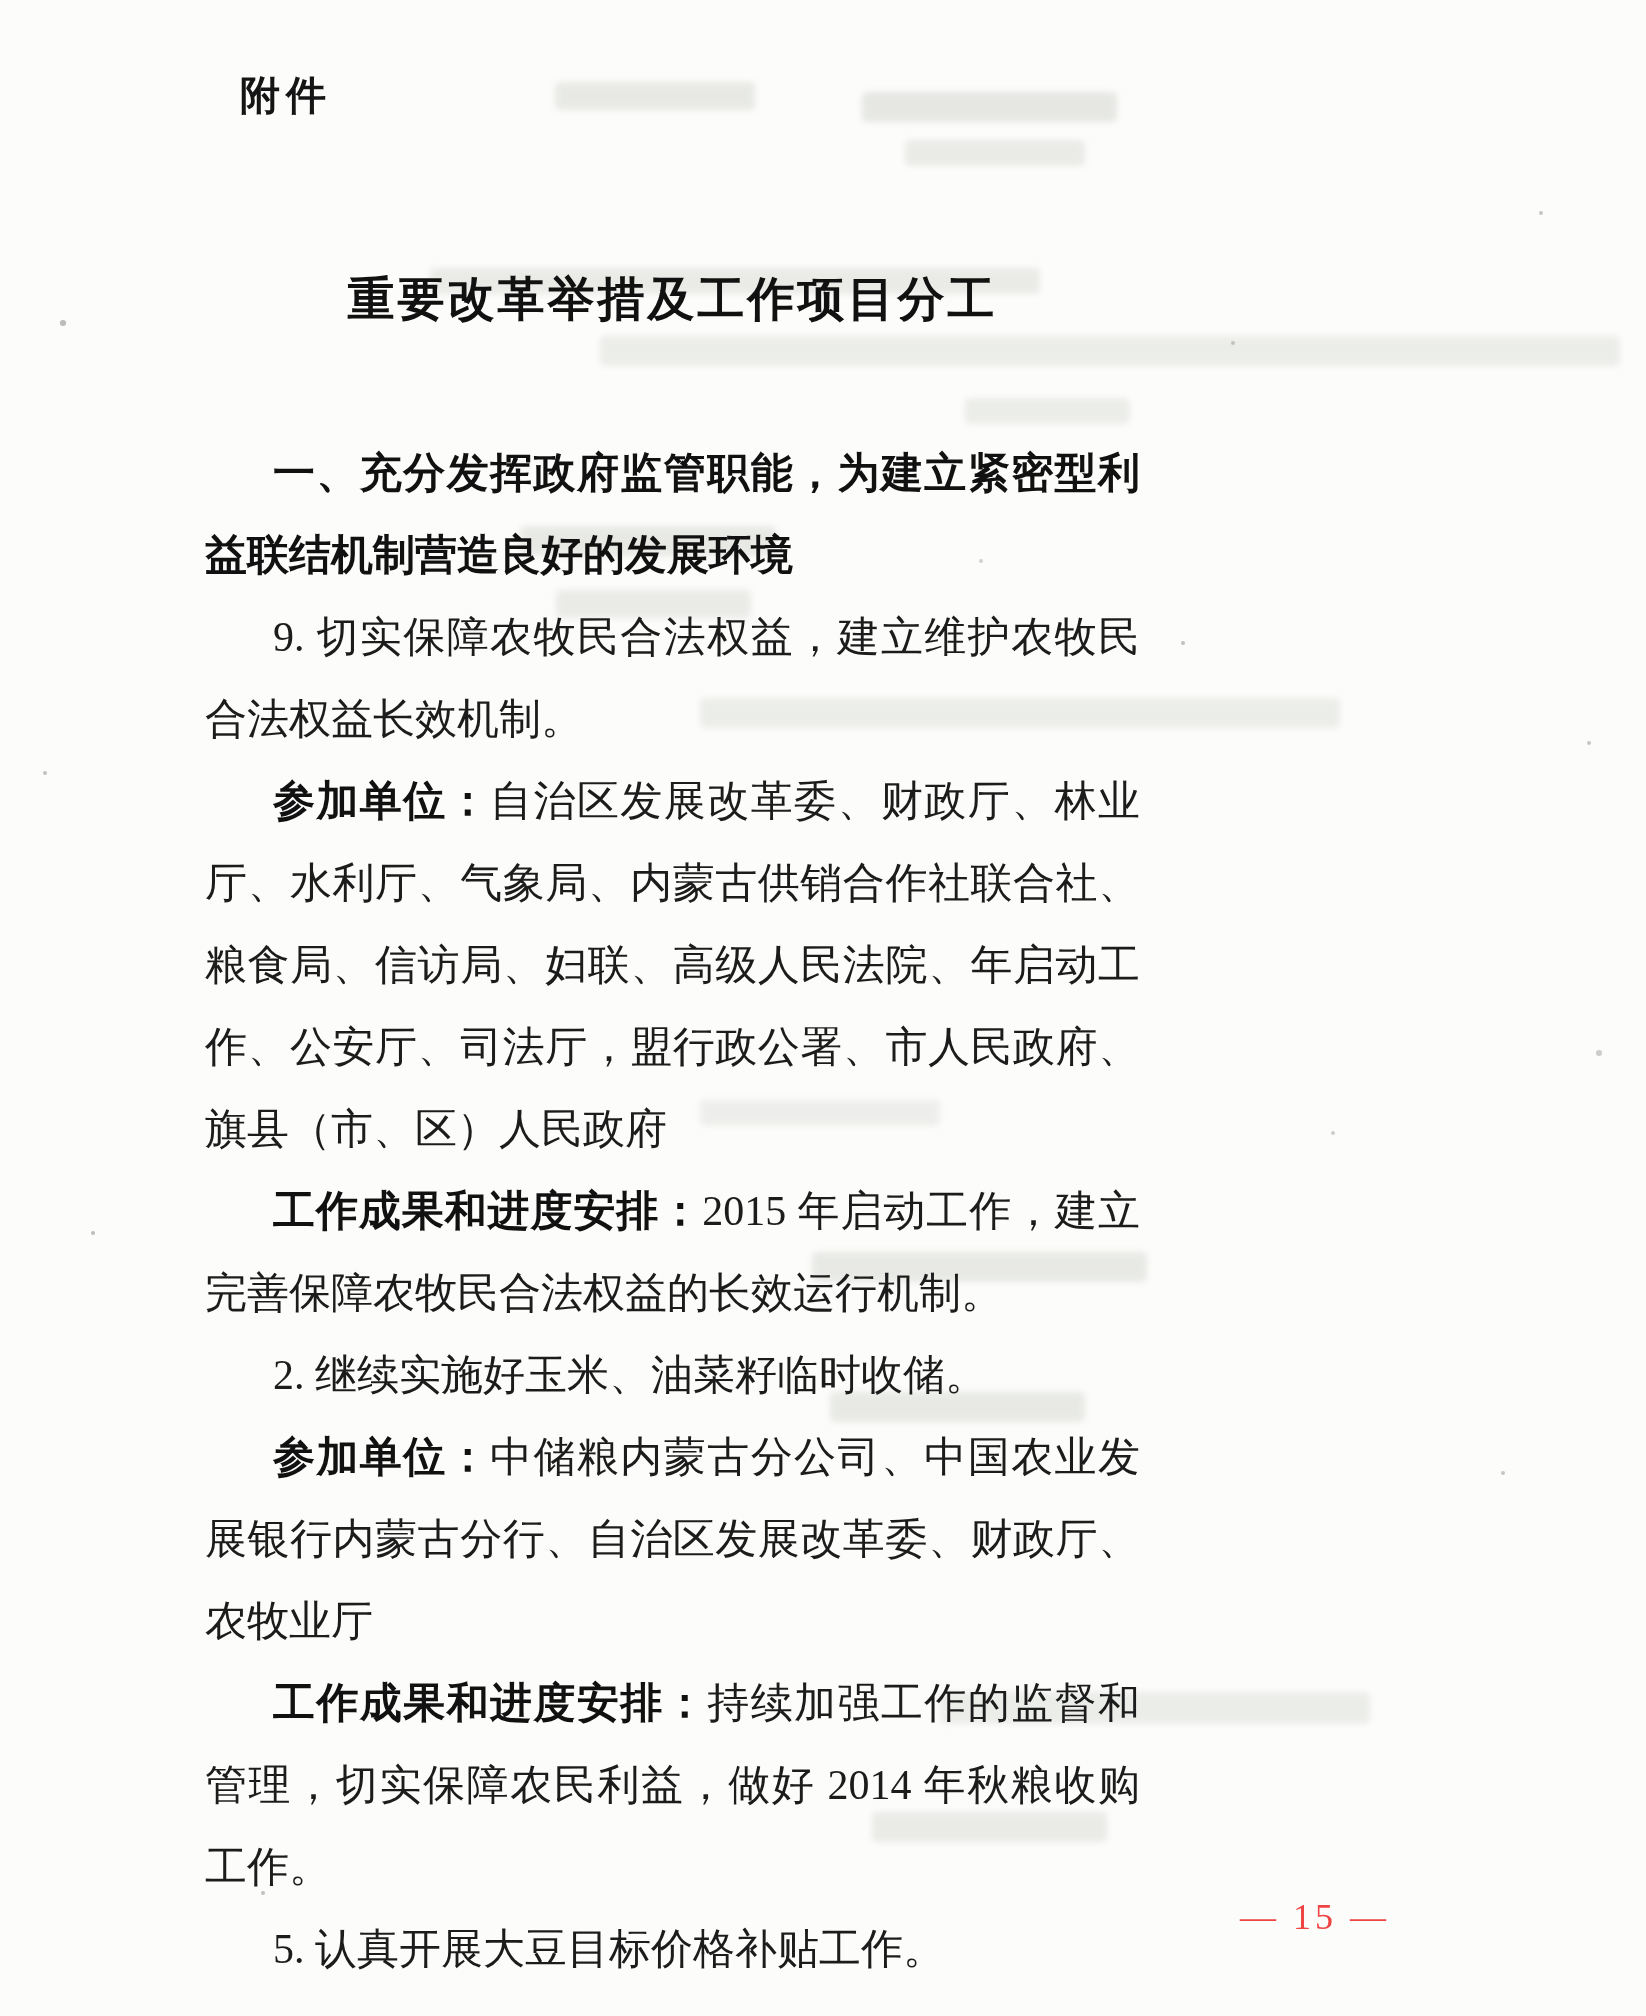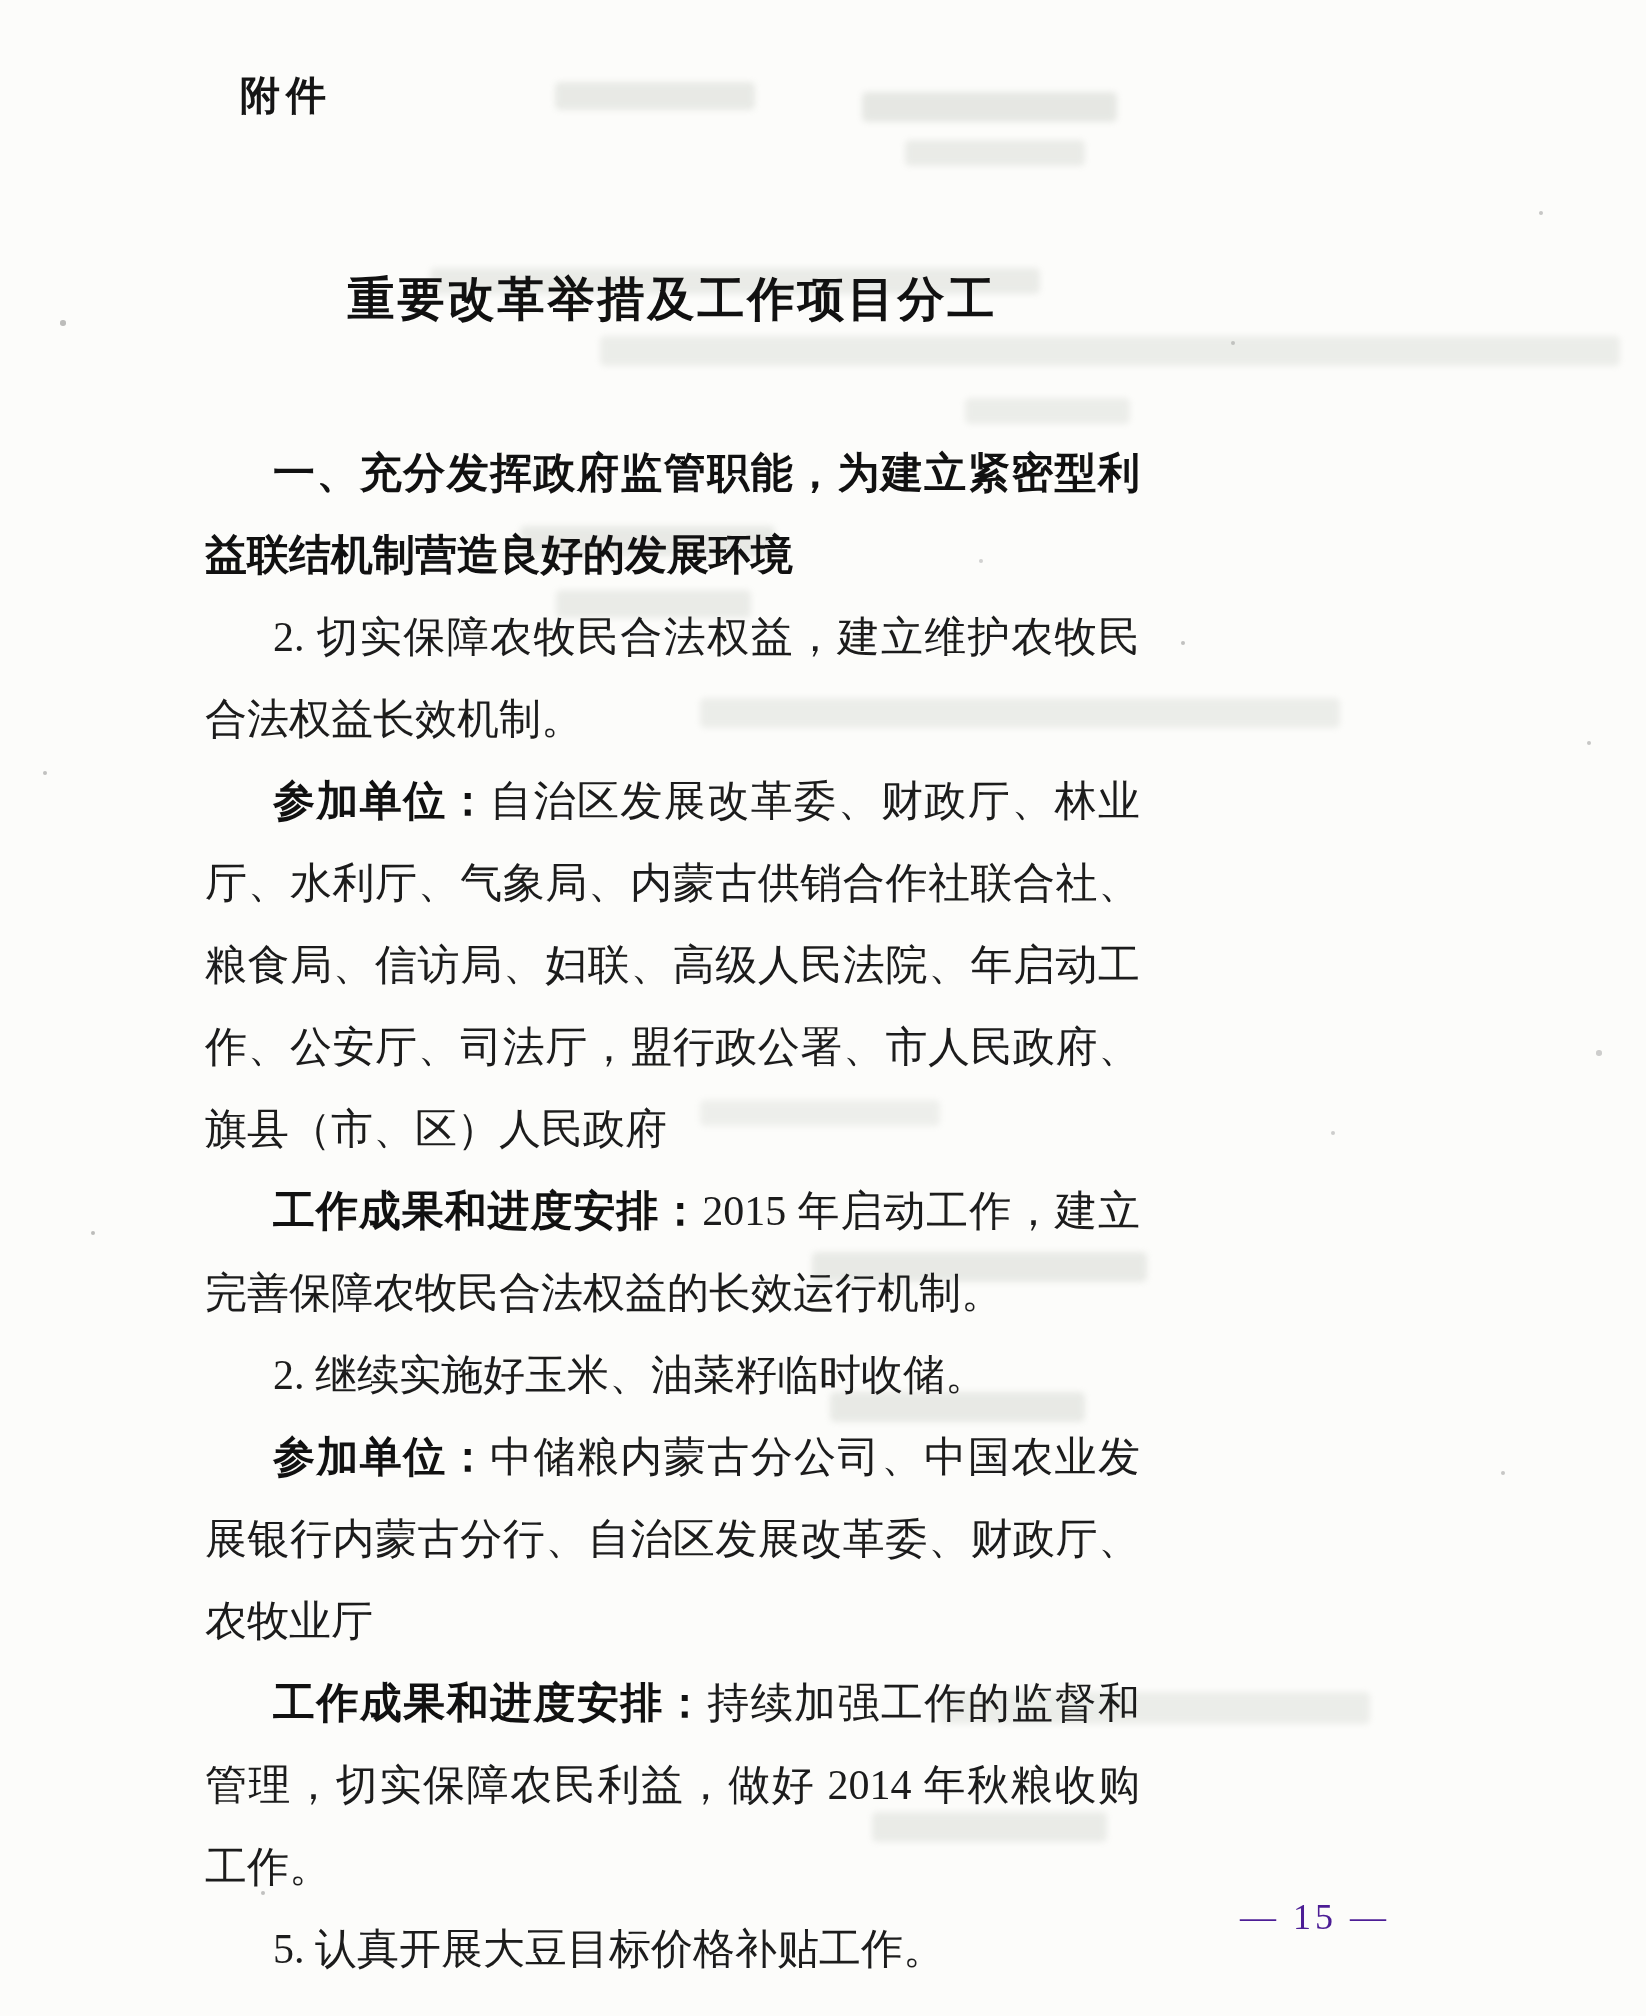--- a/index.html
+++ b/index.html
@@ -61,21 +61,21 @@
     font-weight: 700;
     font-style: normal;
     color: #111;
   }
   .page-number {
     position: absolute;
     top: 1896px;
     right: 256px;
     font-size: 36px;
     letter-spacing: 4px;
-    color: #4c1d95;
+    color: #ef4444;
   }
   
   .artifact {
     position: absolute;
     background: #9aa296;
     border-radius: 5px;
     filter: blur(3px);
     pointer-events: none;
   }
   
@@ -127,21 +127,21 @@
 
   <div class="attachment">附件</div>
 
   <div class="content">
     <h1 class="doc-title">重要改革举措及工作项目分工</h1>
 
     <div class="body-text">
 
       <p class="para heading">一、充分发挥政府监管职能，为建立紧密型利益联结机制营造良好的发展环境</p>
 
-      <p class="para">2. 切实保障农牧民合法权益，建立维护农牧民合法权益长效机制。</p>
+      <p class="para">9. 切实保障农牧民合法权益，建立维护农牧民合法权益长效机制。</p>
       <p class="para"><span class="lbl">参加单位：</span><span>自治区发展改革委、财政厅、林业厅、水利厅、气象局、内蒙古供销合作社联合社、粮食局、信访局、妇联、高级人民法院、年启动工作、公安厅、司法厅，盟行政公署、市人民政府、旗县（市、区）人民政府</span></p>
       <p class="para"><span class="lbl">工作成果和进度安排：</span><span>2015 年启动工作，建立完善保障农牧民合法权益的长效运行机制。</span></p>
 
       <p class="para">2. 继续实施好玉米、油菜籽临时收储。</p>
       <p class="para"><span class="lbl">参加单位：</span><span>中储粮内蒙古分公司、中国农业发展银行内蒙古分行、自治区发展改革委、财政厅、农牧业厅</span></p>
       <p class="para"><span class="lbl">工作成果和进度安排：</span><span>持续加强工作的监督和管理，切实保障农民利益，做好 2014 年秋粮收购工作。</span></p>
 
       <p class="para">5. 认真开展大豆目标价格补贴工作。</p>
 
     </div>

